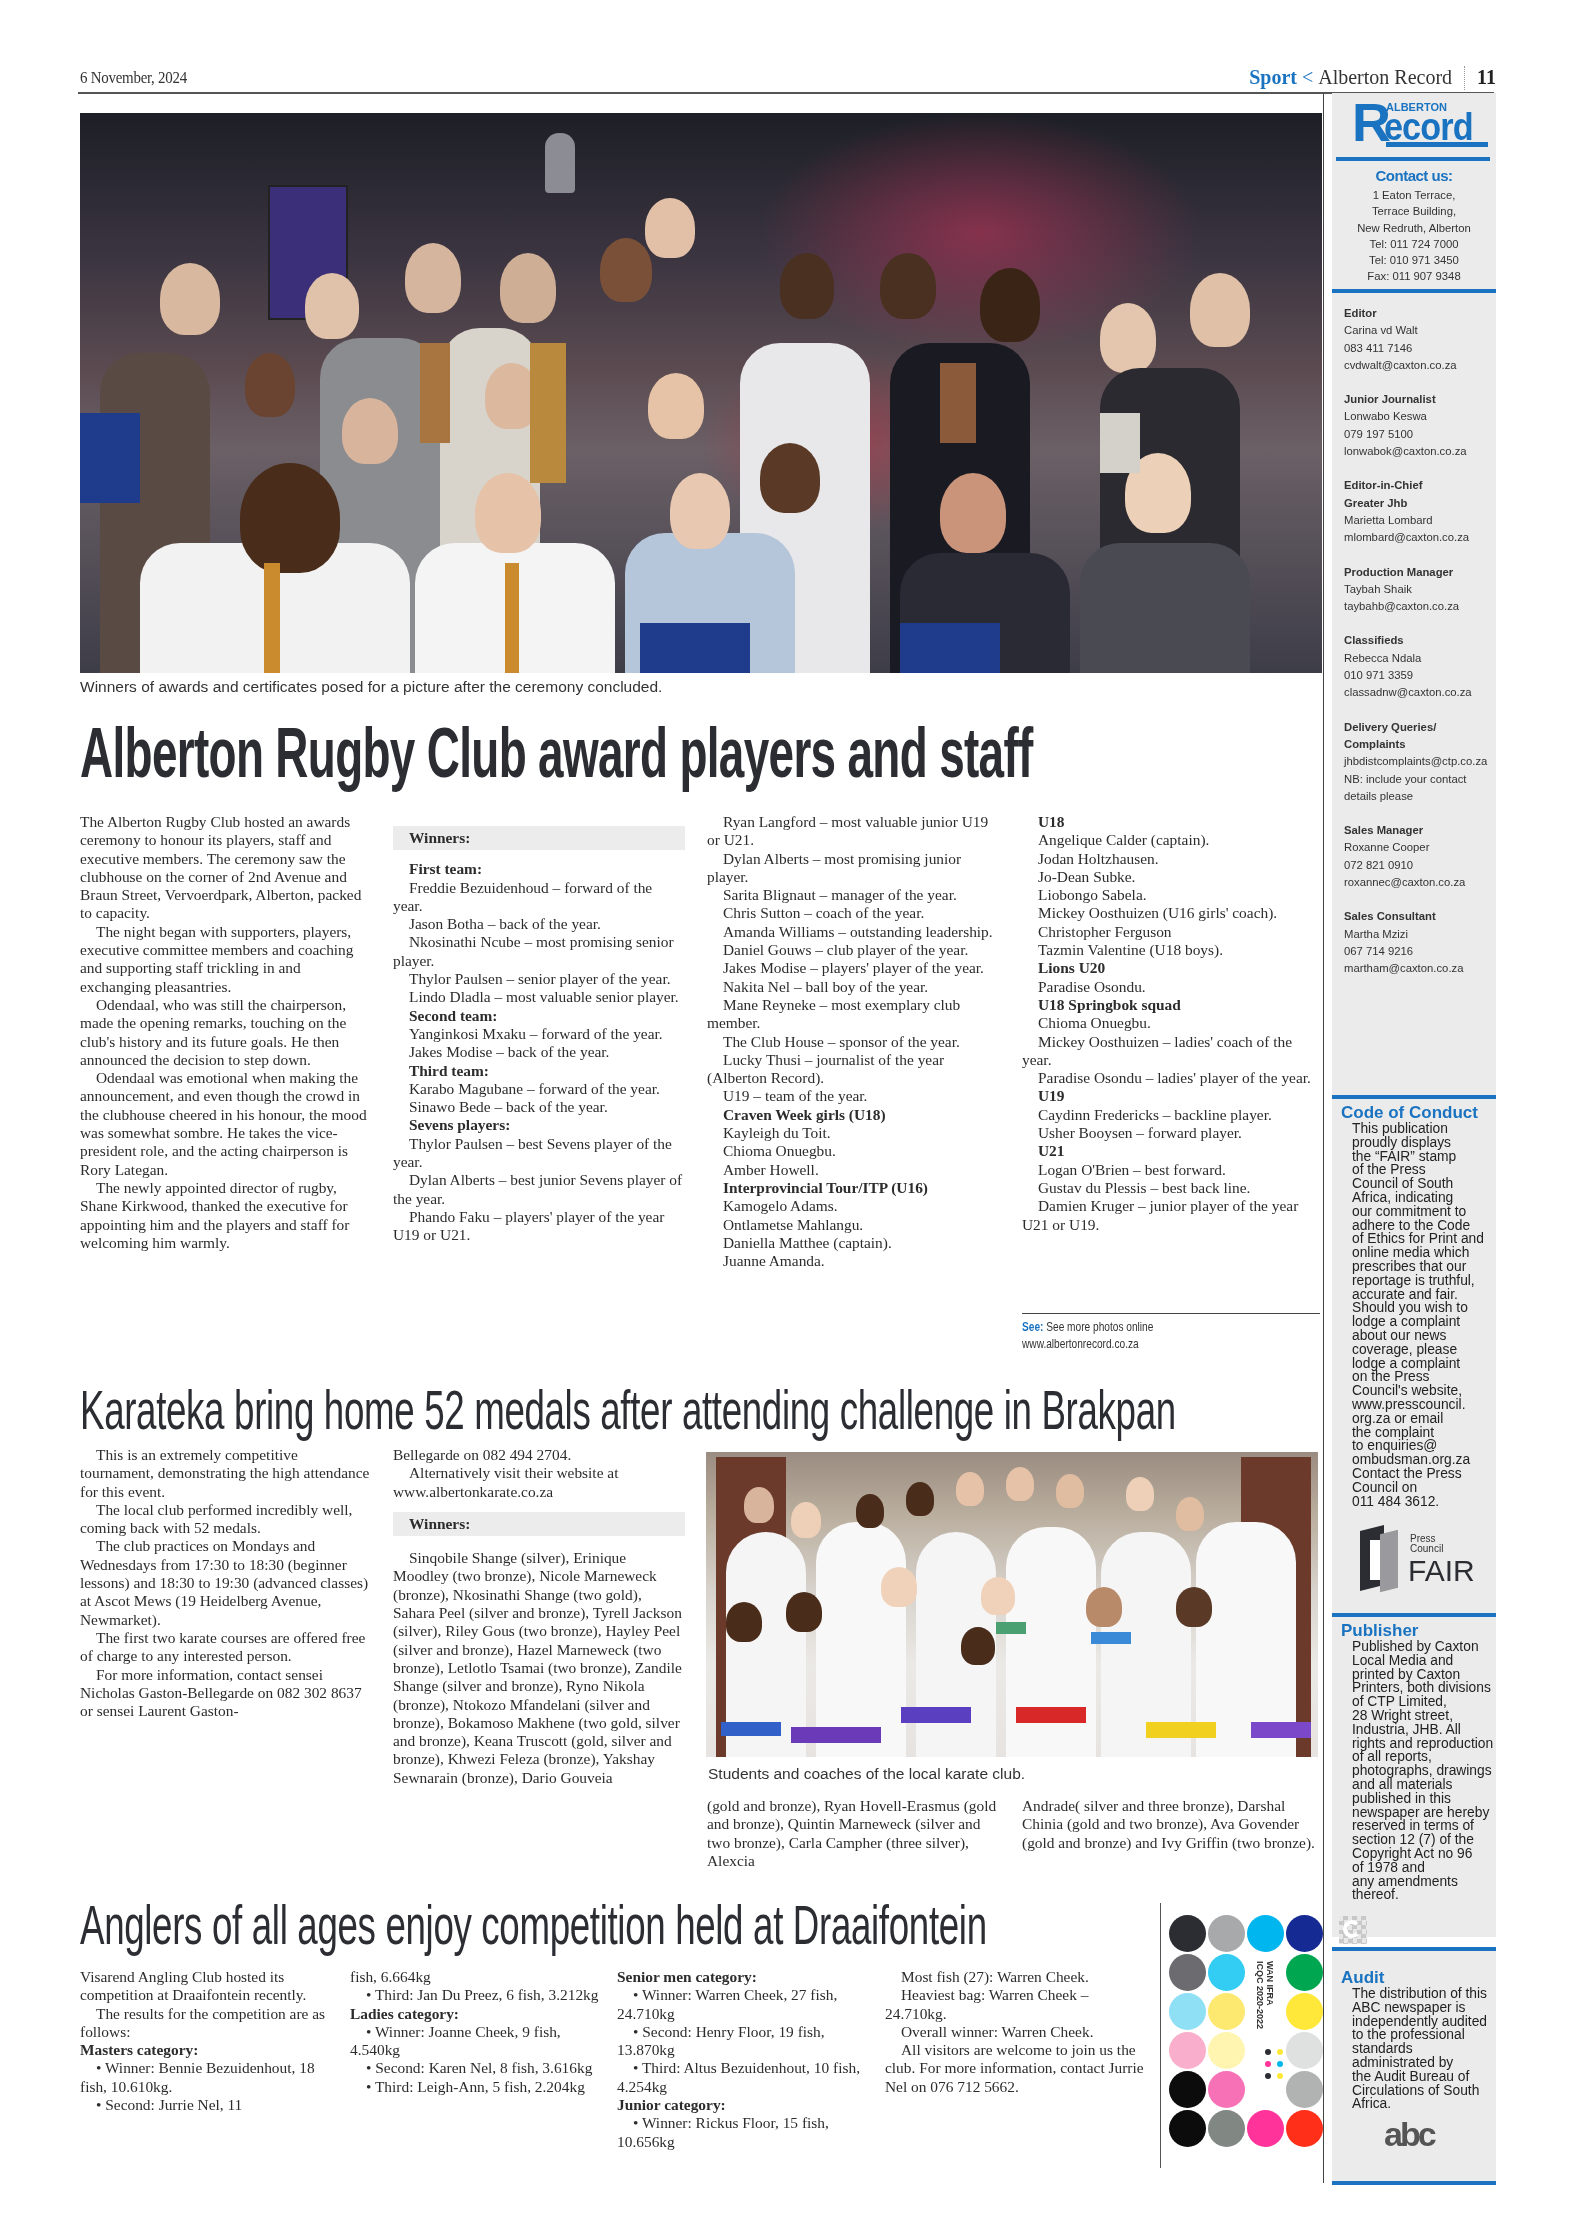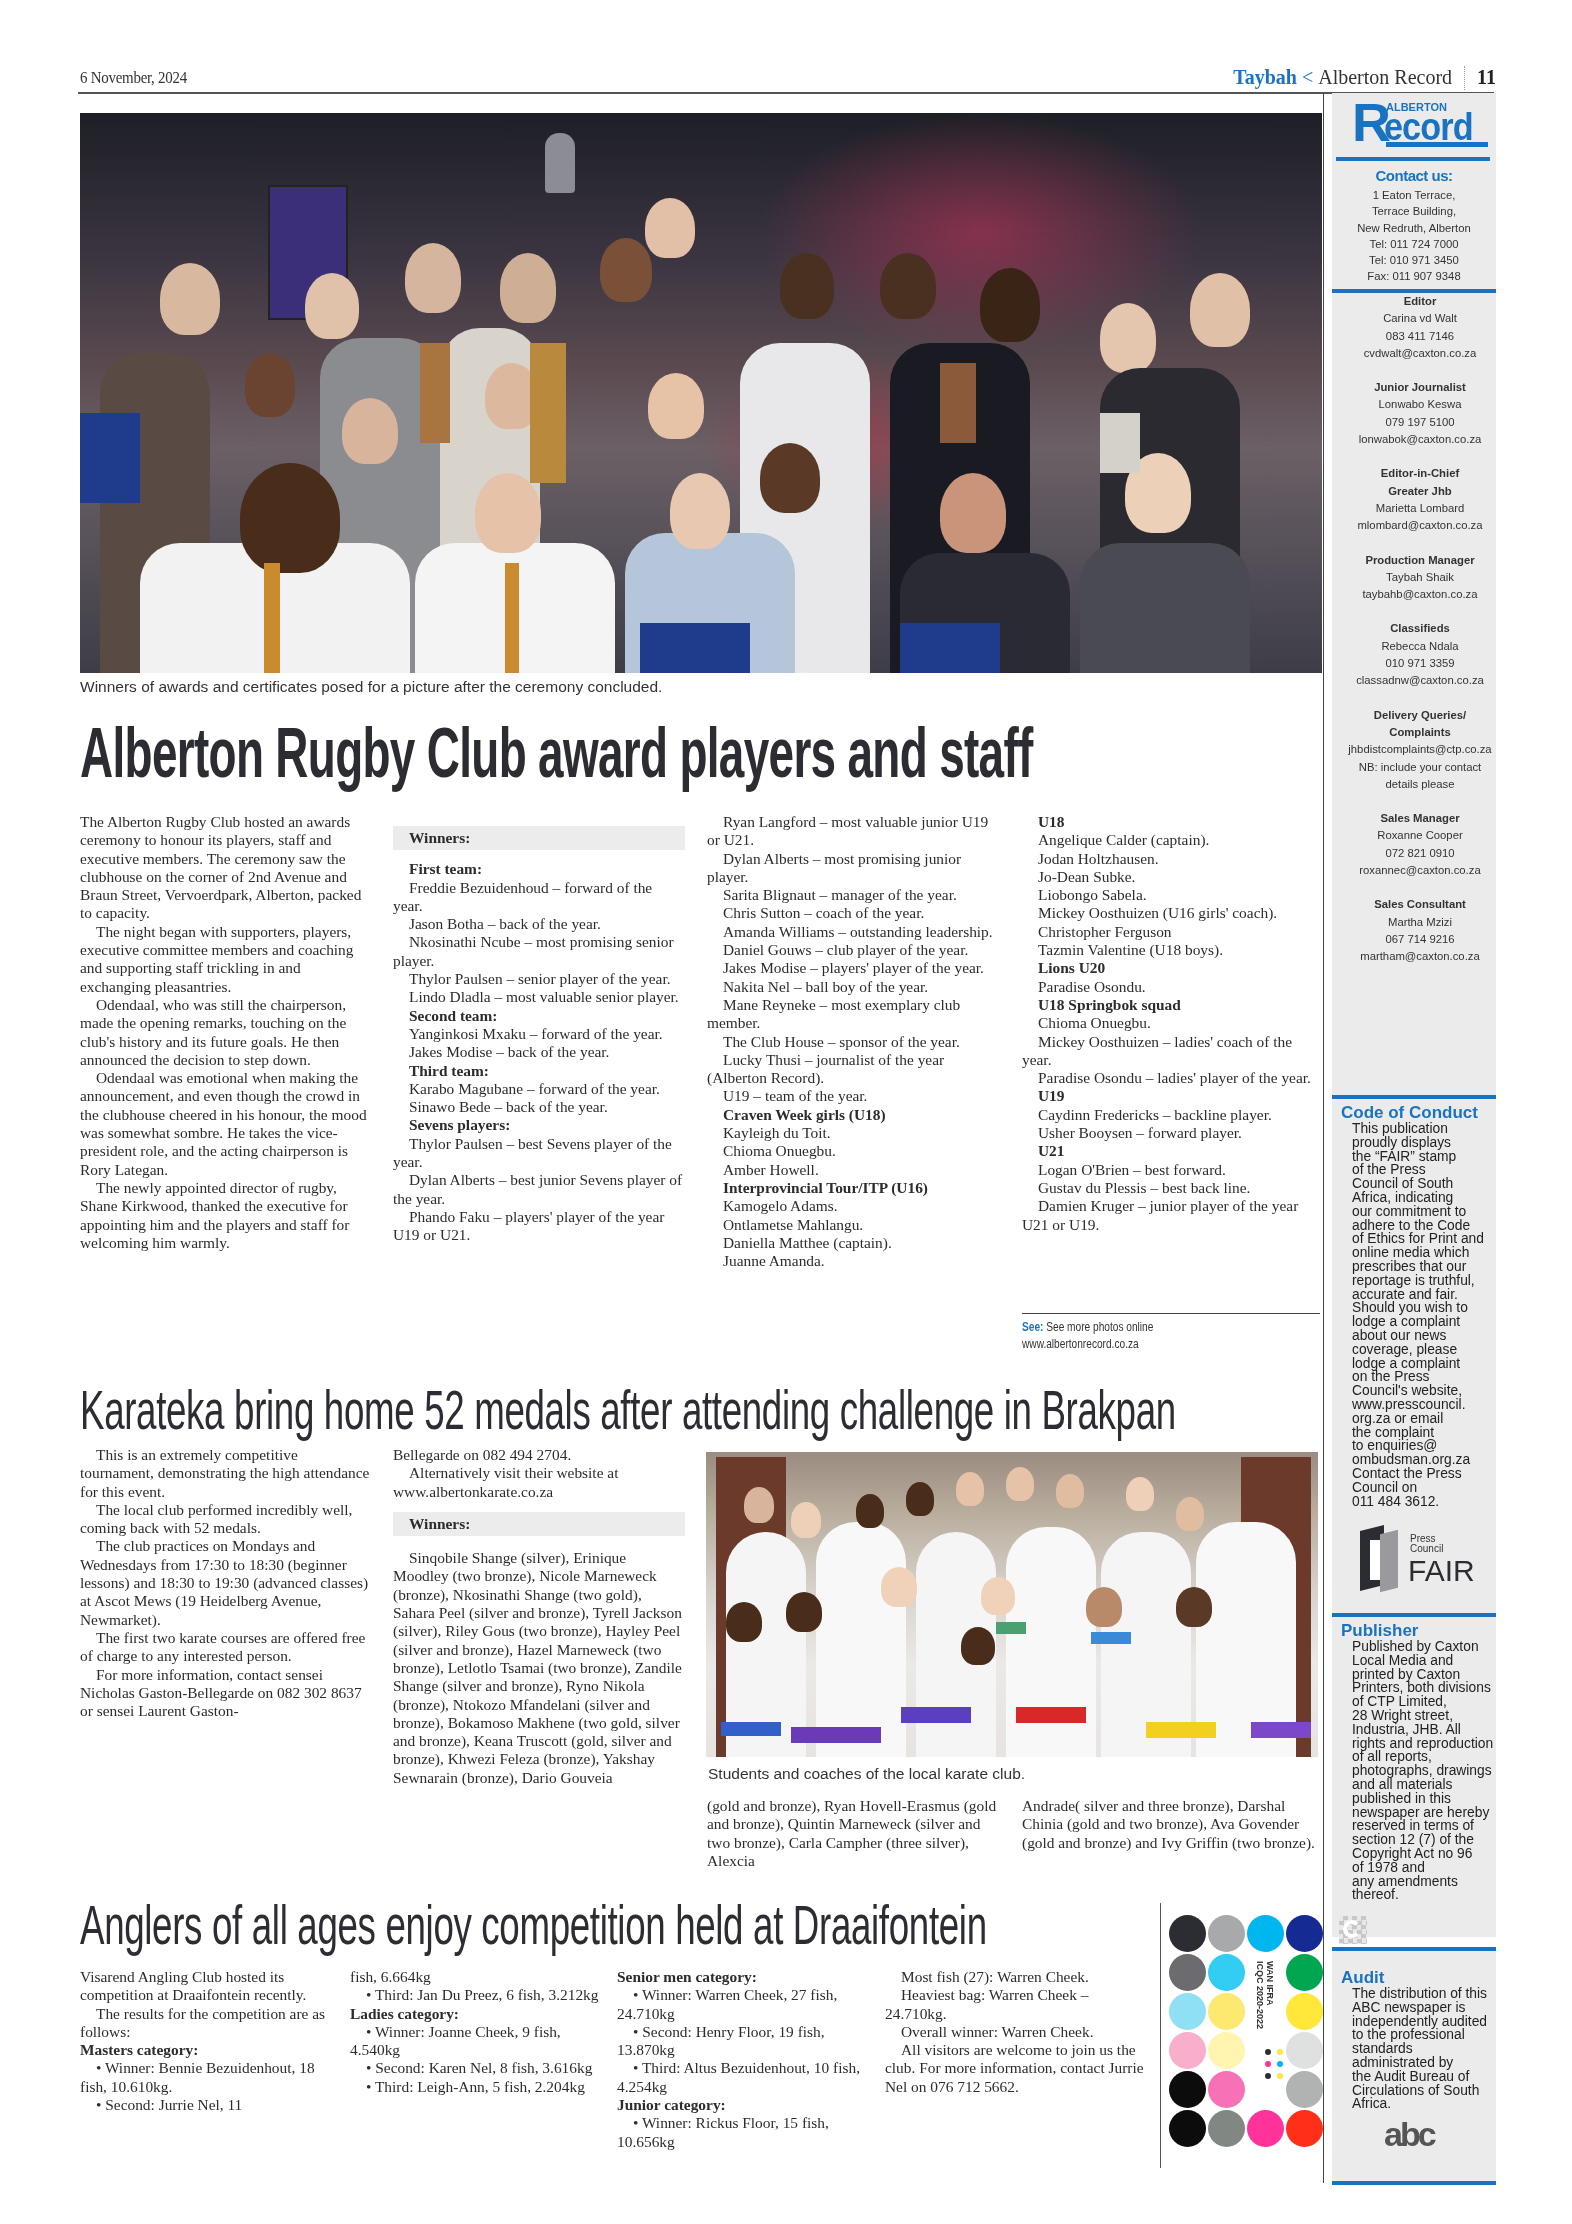--- a/index.html
+++ b/index.html
@@ -69,21 +69,21 @@
   .sb-text .role { font-weight: bold; }
   .sb-section { margin-bottom: 17px; }
   .sb-heading { font-family: "Liberation Sans", sans-serif; color: #1a73c0; font-weight: bold; font-size: 17px; line-height: 19px; padding-left: 9px; }
   .sb-body { font-family: "Liberation Sans", sans-serif; font-size: 13.8px; line-height: 13.8px; color: #222; padding-left: 20px; }
 </style>
 </head>
 <body>
 
 <div class="abs" id="hdr-date">6 November, 2024</div>
 <div class="abs" id="hdr-right">
-  <span class="sport">Taybah</span>
+  <span class="sport">Sport</span>
   <span class="lt">&lt;</span>
   <span class="pub">Alberton Record</span>
   <span class="sep"></span>
   <span class="pg">11</span>
 </div>
 <div class="abs" id="hdr-rule"></div>
 <div class="abs" id="vrule"></div>
 
 <div class="abs" id="top-photo">
 
@@ -367,21 +367,21 @@
         <div>Terrace Building,</div>
         <div>New Redruth, Alberton</div>
         <div>Tel:  011 724 7000</div>
         <div>Tel:  010 971 3450</div>
         <div>Fax: 011 907 9348</div>
       </div>
   </div>
   <div class="sb-blue-rule" style="top:196px;"></div>
 
   <div class="sb-panel" style="top:200px;height:808px;">
-    <div id="staff-list" class="sb-text" style="padding-top:0;text-align:center;">
+    <div id="staff-list" class="sb-text" style="padding-top:12px;">
         <div class="sb-section">
           <div class="role">Editor</div>
           <div>Carina vd Walt</div>
           <div>083 411 7146</div>
           <div>cvdwalt@caxton.co.za</div>
         </div>
         <div class="sb-section">
           <div class="role">Junior Journalist</div>
           <div>Lonwabo Keswa</div>
           <div>079 197 5100</div>

